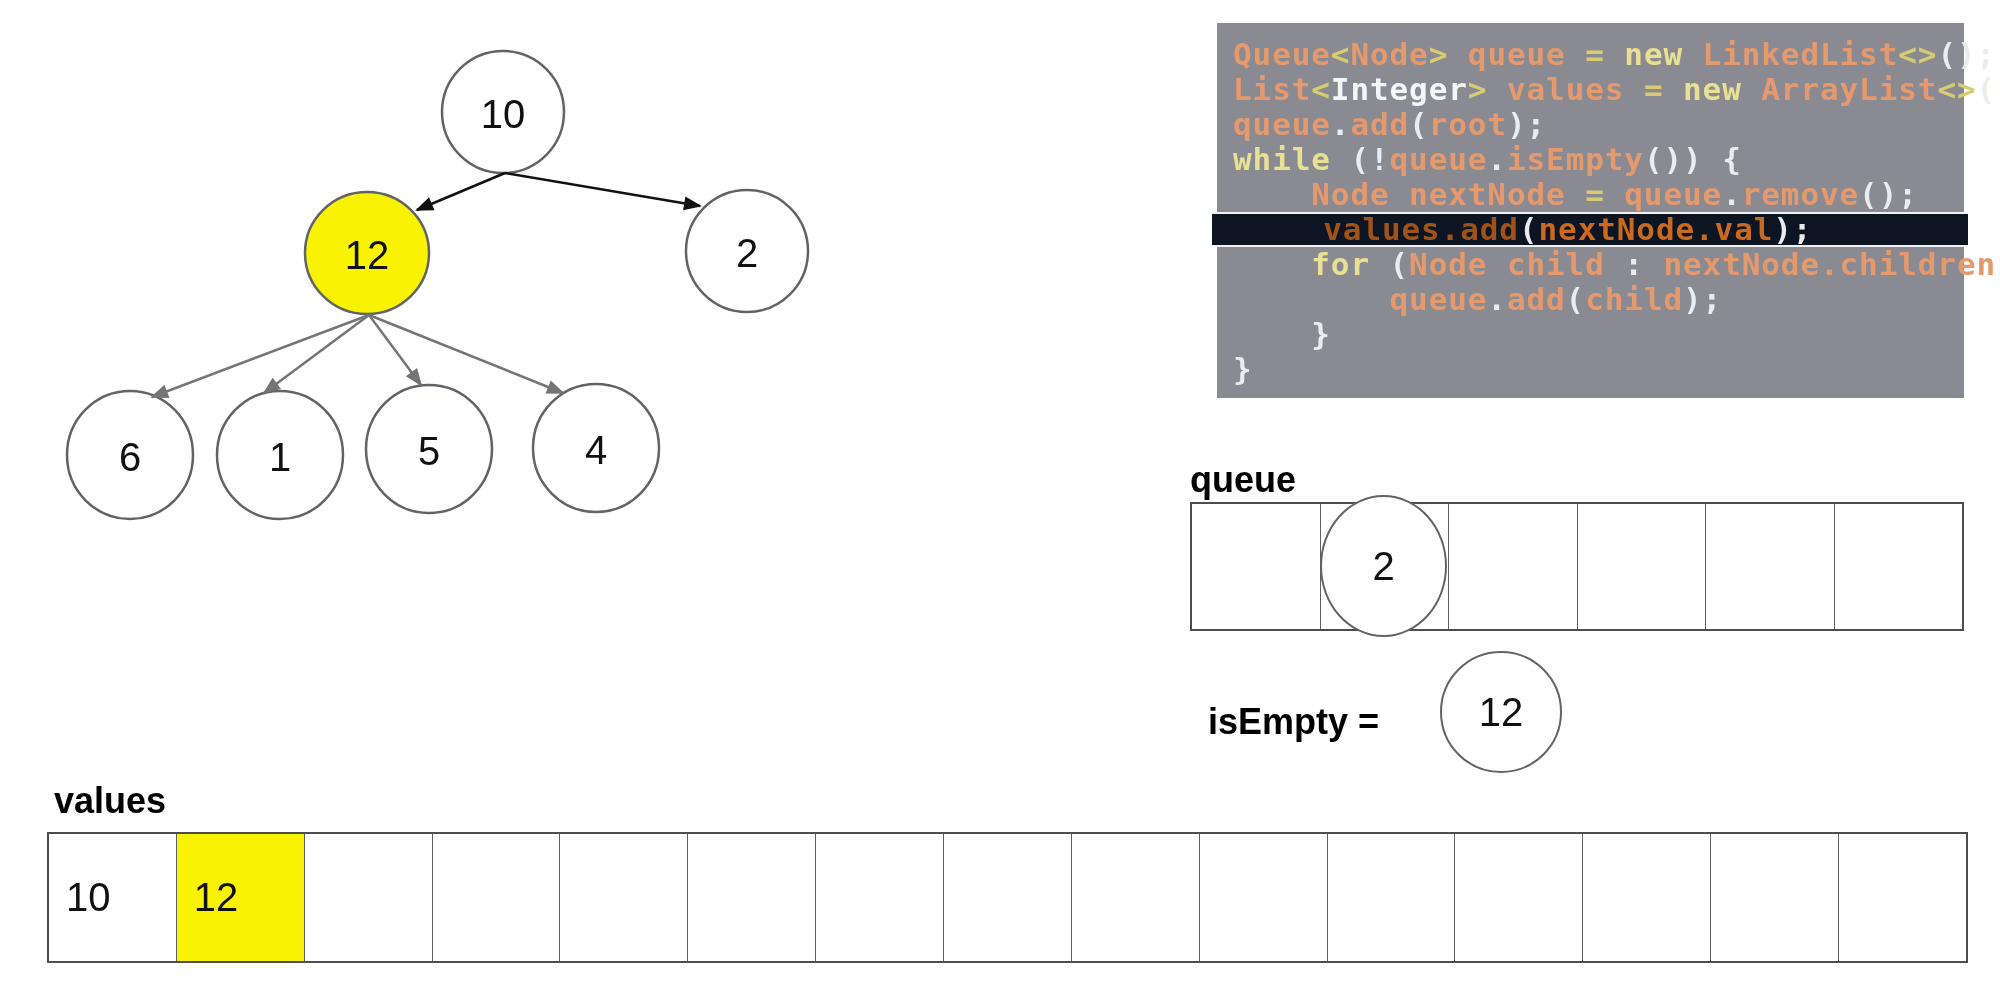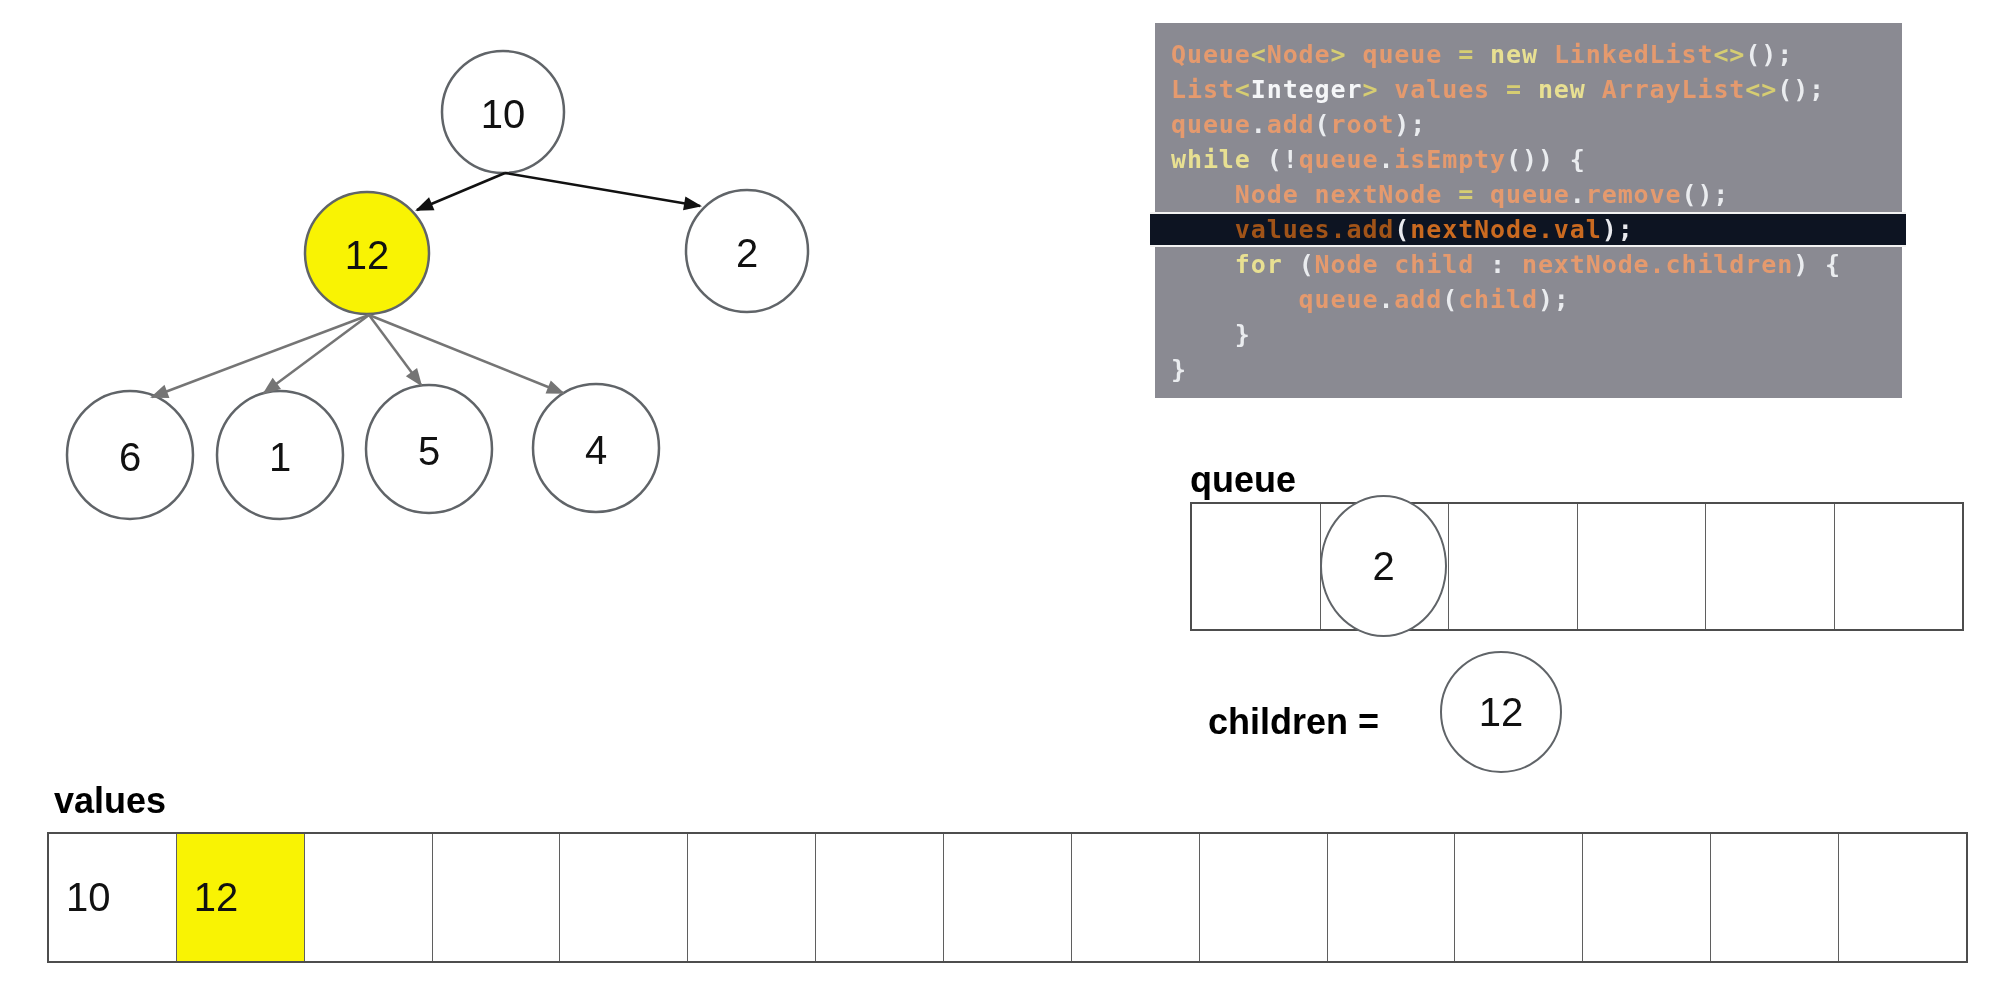--- a/index.html
+++ b/index.html
@@ -5,30 +5,30 @@
   html,body{margin:0;padding:0;}
   body{
     width:2000px;height:1000px;position:relative;background:#ffffff;
     font-family:"Liberation Sans", sans-serif;overflow:hidden;
   }
   
   #tree-svg{position:absolute;left:0;top:0;}
   .node-label{font-family:"Liberation Sans",sans-serif;font-size:40px;fill:#111111;}
   
   #code-block{
-    position:absolute;left:1155px;top:23px;width:747px;height:375px;
+    position:absolute;left:1217px;top:23px;width:747px;height:375px;
     box-sizing:border-box;background:#8a8a92;padding:14px 0 0 16px;
     font-family:"DejaVu Sans Mono", monospace;font-weight:bold;
-    font-size:25px;line-height:35px;letter-spacing:0.9px;white-space:pre;
+    font-size:31px;line-height:35px;letter-spacing:0.9px;white-space:pre;
   }
   .code-line{height:35px;line-height:35px;}
   .code-line.hl{
     background:#0d1422;box-sizing:border-box;height:35px;line-height:31px;
     border-top:2px solid #f2f2f2;border-bottom:2px solid #f2f2f2;
-    margin-left:-21px;padding-left:21px;margin-right:-4px;
+    margin-left:-21px;padding-left:33px;margin-right:-4px;
   }
   .tk-o{color:#e59a6e;} .tk-y{color:#d6cd72;} .tk-k{color:#e8e092;}
   .tk-w{color:#eaecef;} .tk-wb{color:#f5f6f8;text-align:right;}
   .tk-do{color:#a05318;} .tk-bo{color:#ca6a20;} .tk-hw{color:#e9eaee;}
   
   .section-label{position:absolute;font-weight:bold;font-size:36px;color:#000;}
   #queue-label{left:1190px;top:459px;}
   #values-label{left:54px;top:780px;}
   #nextnode-label{left:1208px;top:701px;}
   
@@ -99,21 +99,21 @@
     <div class="cell"></div>
     <div class="cell"></div>
     <div class="cell"></div>
     <div class="cell"></div>
     <div class="cell"></div>
   </div>
 <div class="value-circle" id="queue-circle">
   <span>2</span>
 </div>
 
-<div class="section-label" id="nextnode-label">children =</div>
+<div class="section-label" id="nextnode-label">isEmpty =</div>
 <div class="value-circle" id="nextnode-circle">
   <span>12</span>
 </div>
 
 <div class="section-label" id="values-label">values</div>
 <div class="cell-row" id="values-row">
     <div class="cell">
       <span>10</span>
     </div>
     <div class="cell yellow">

